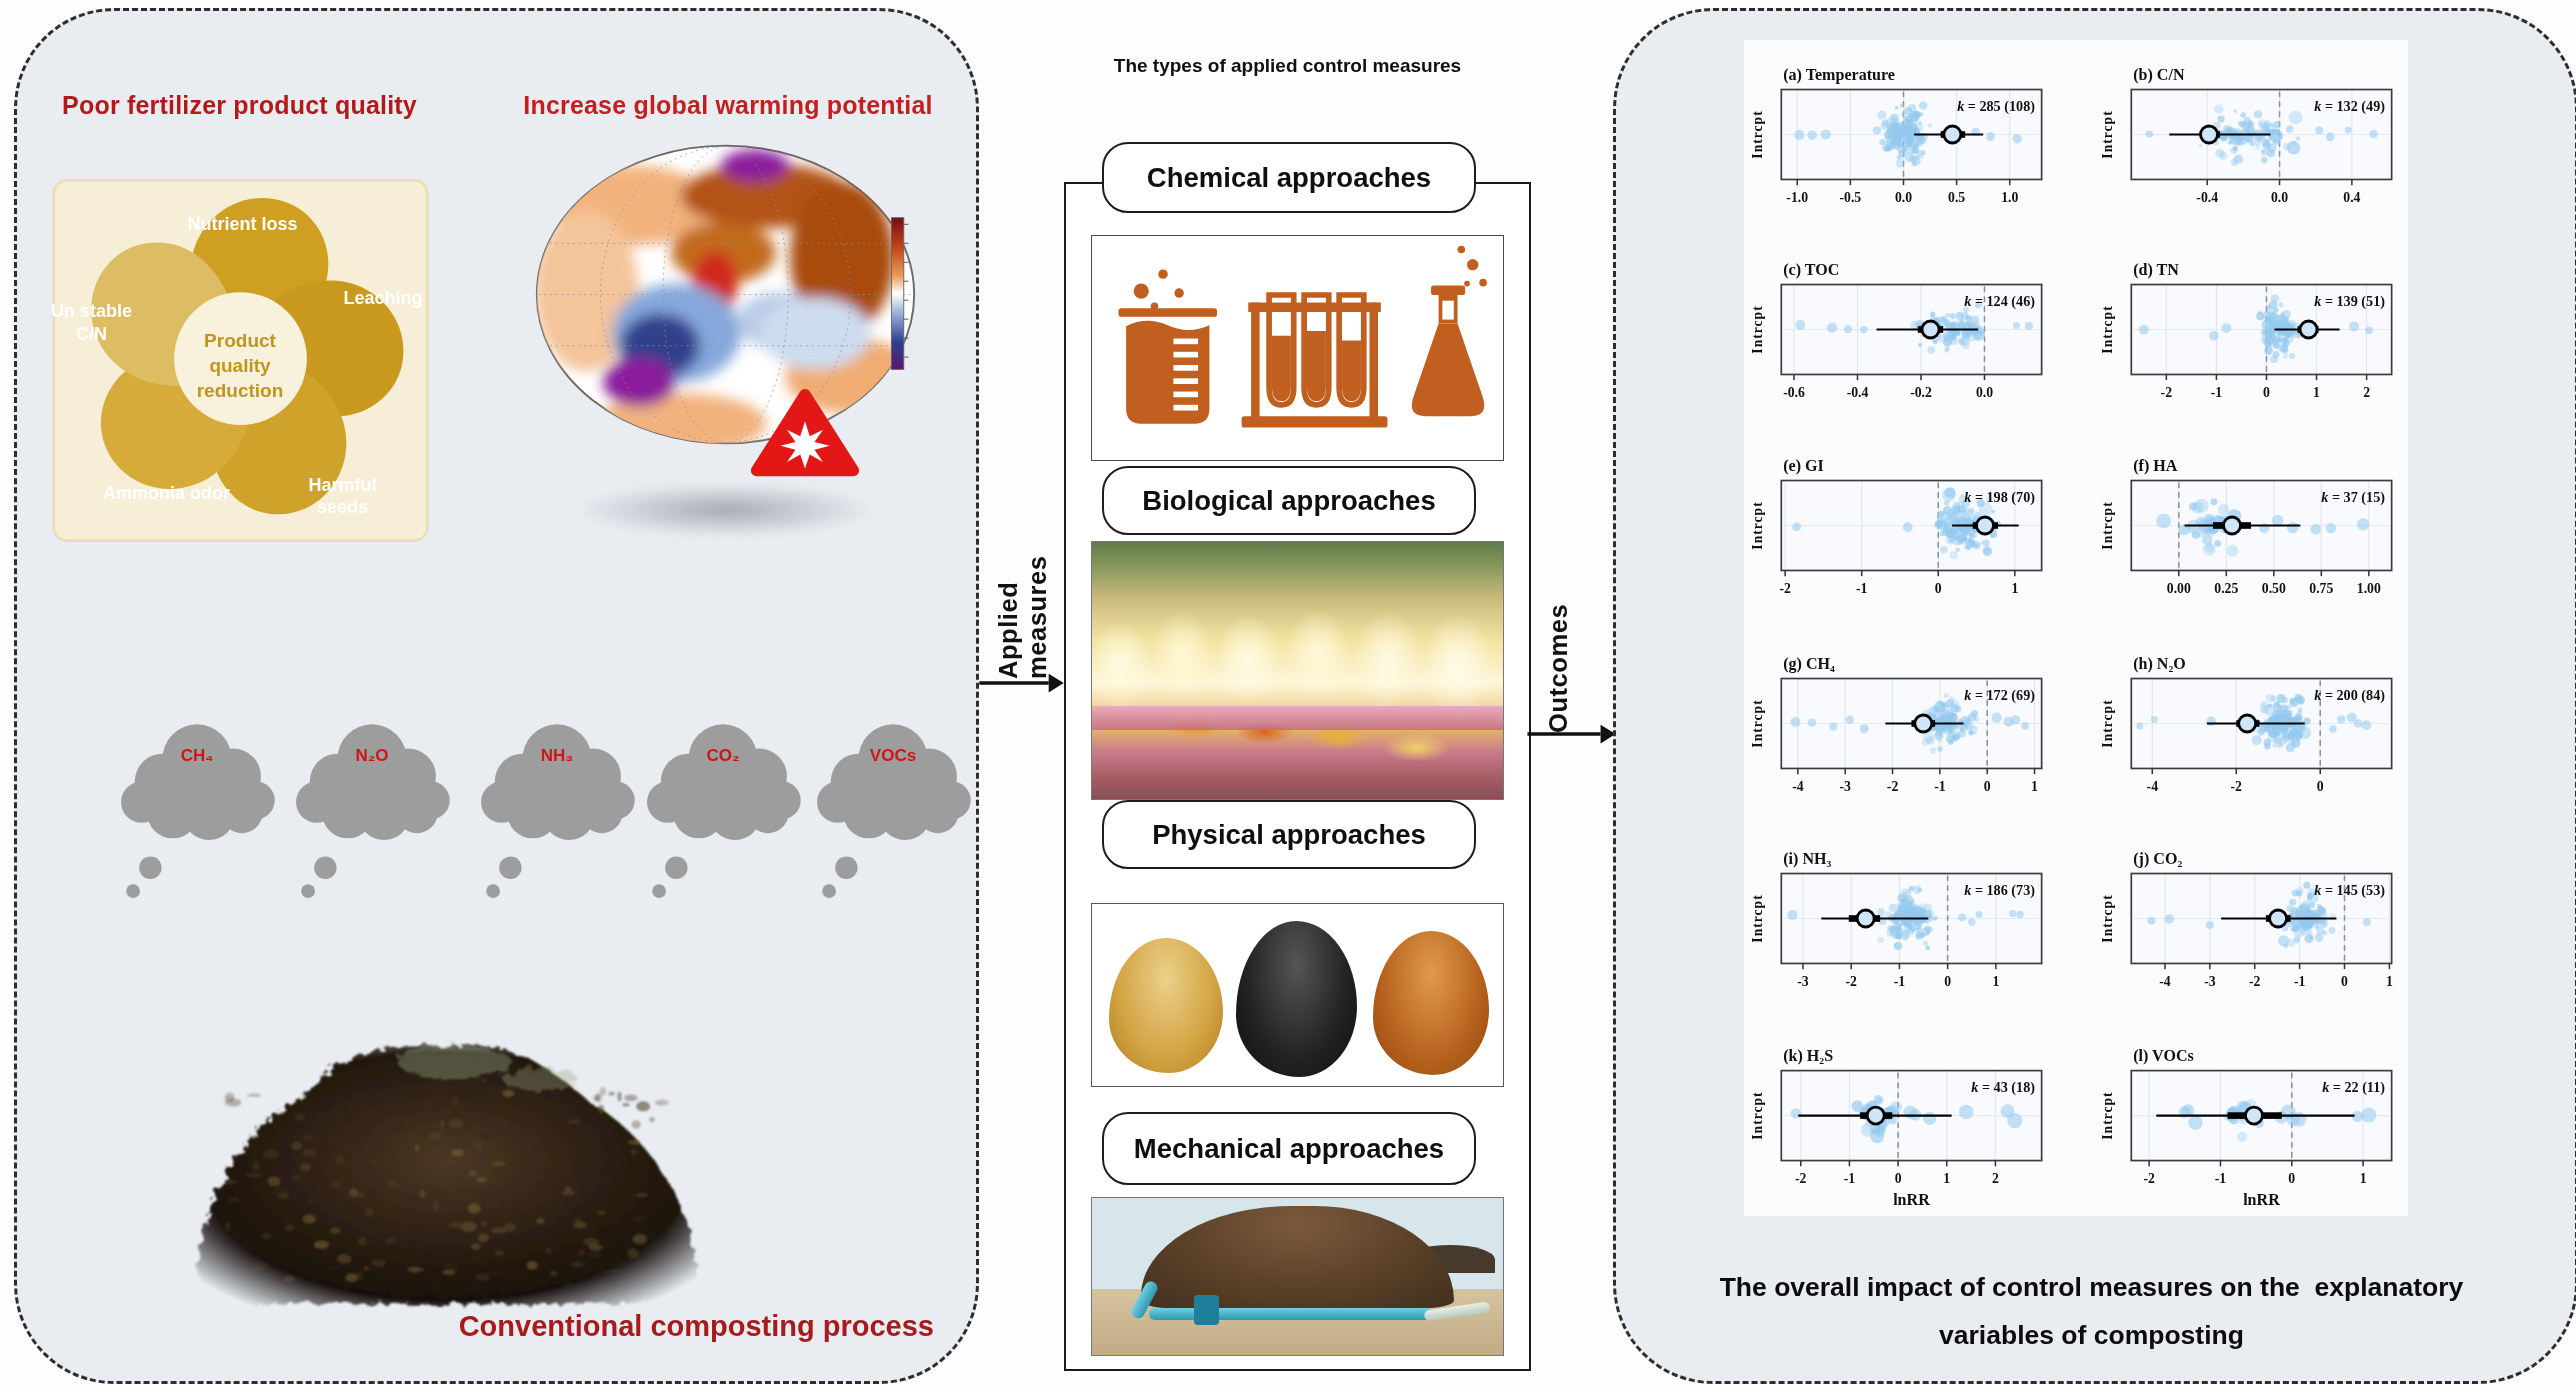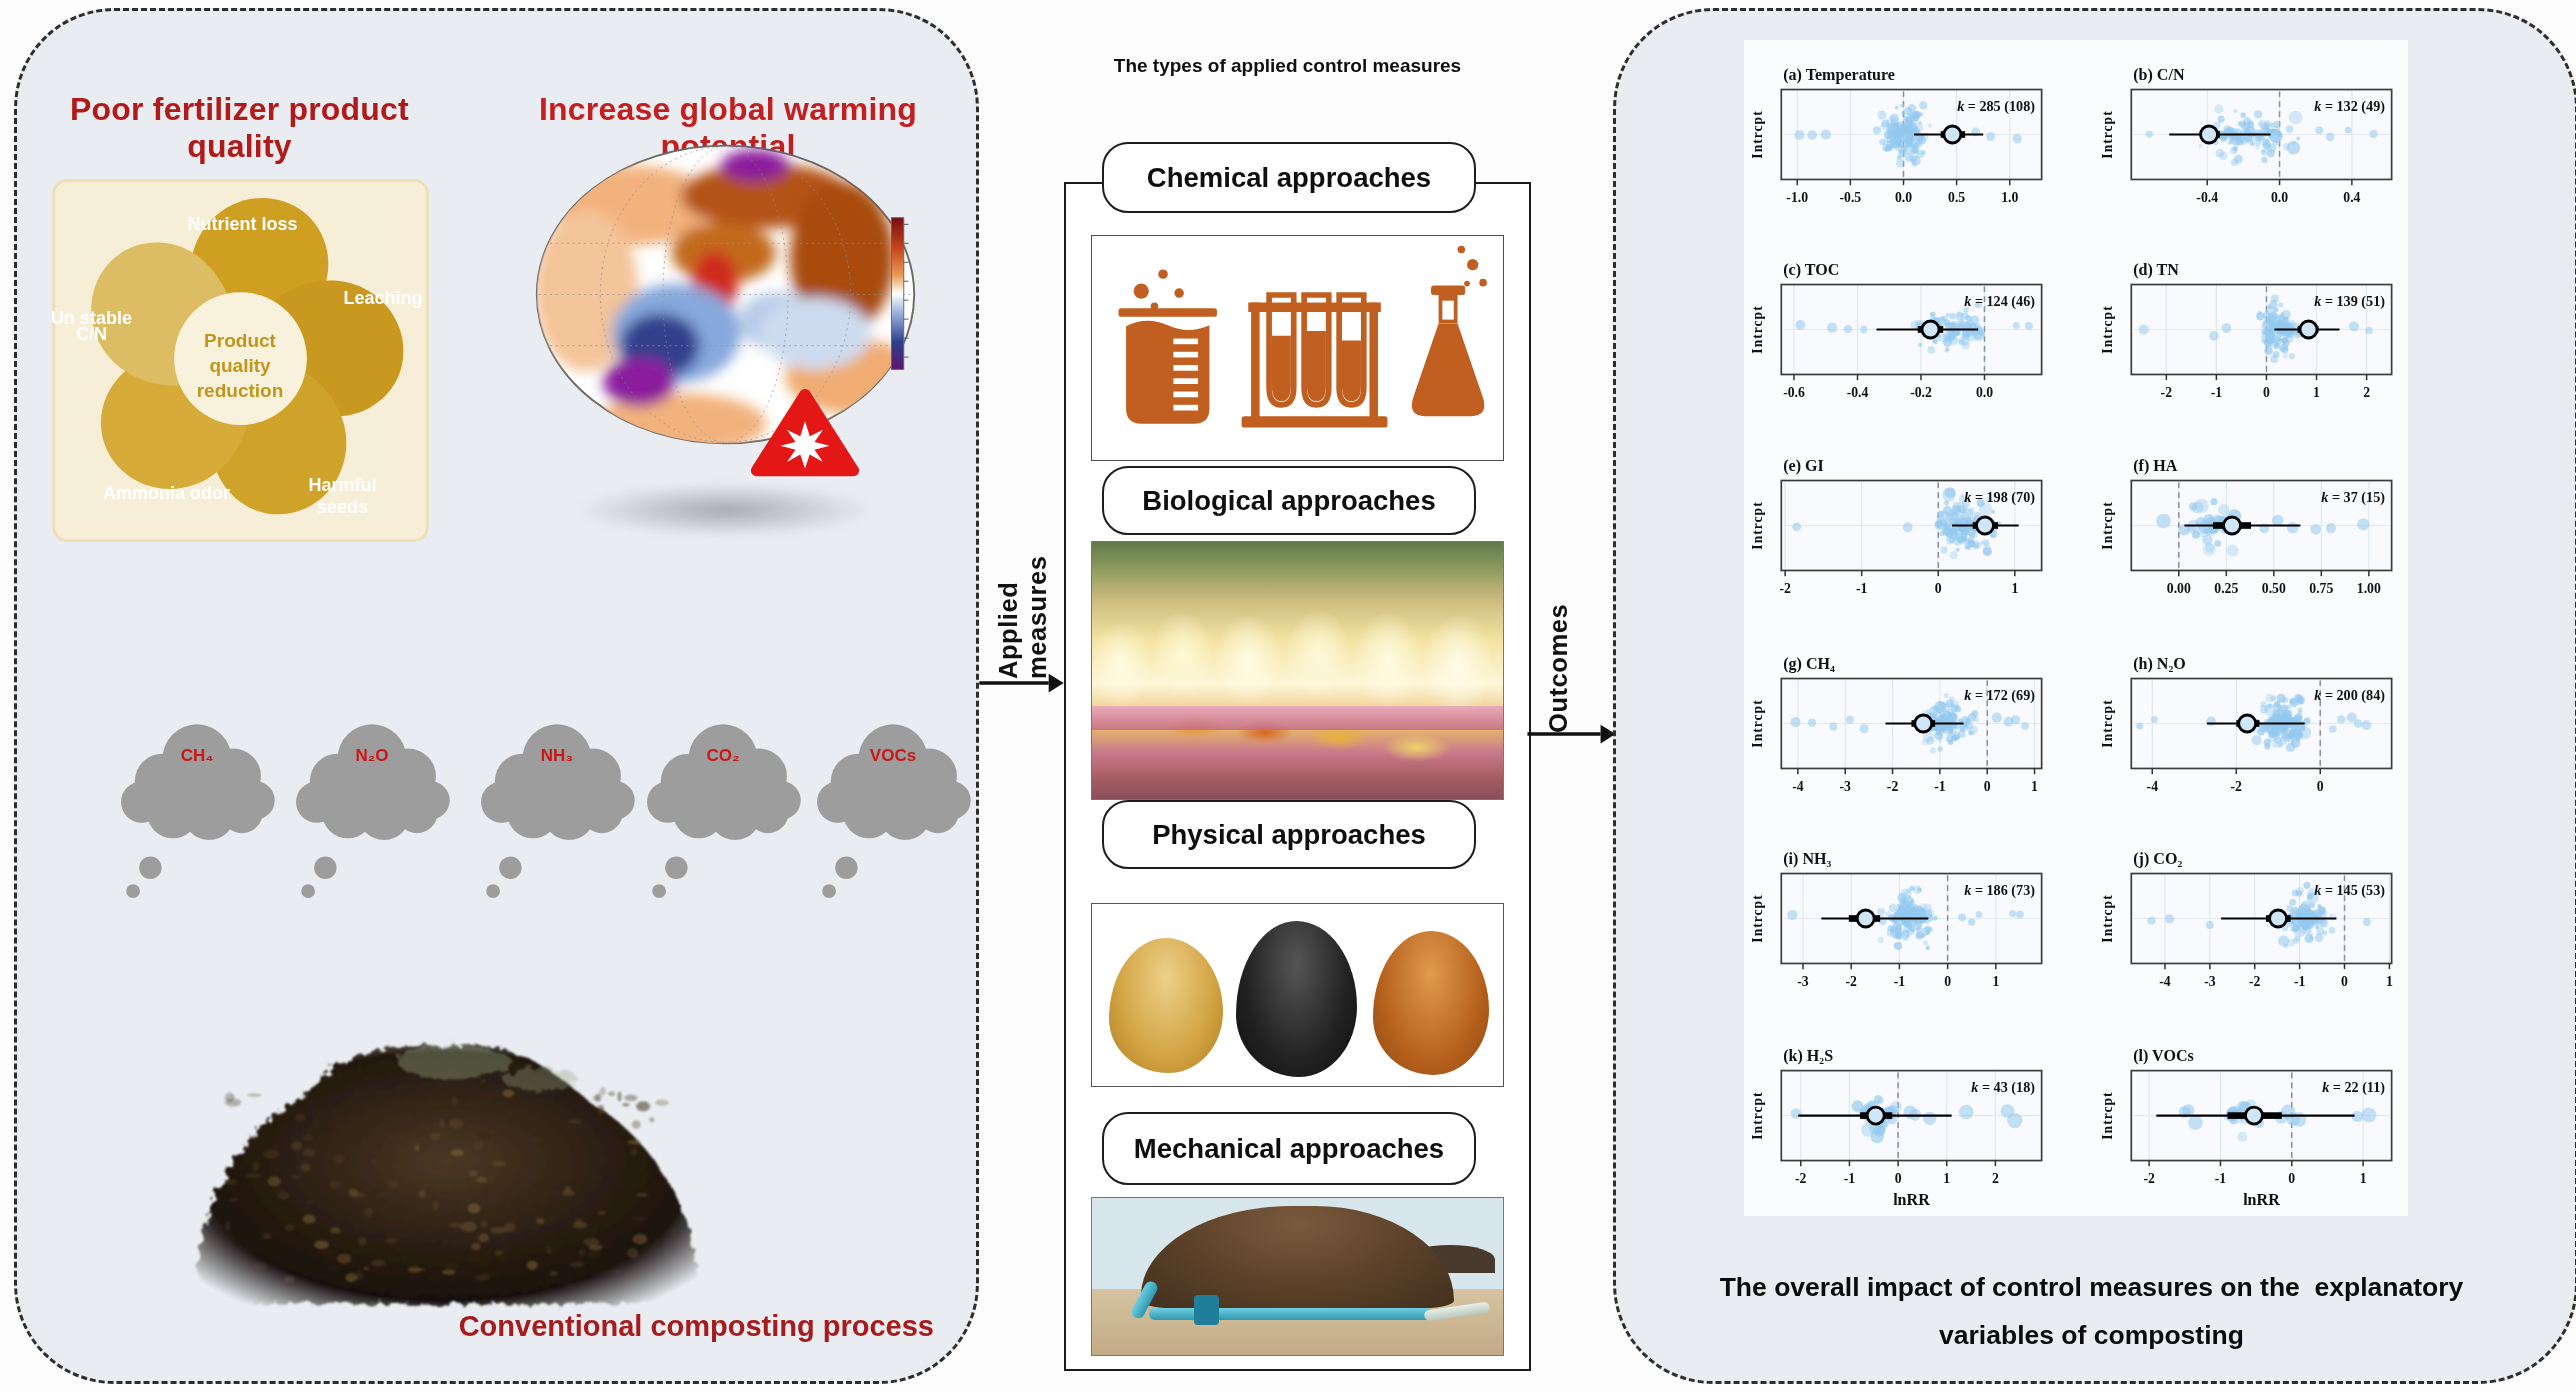--- a/index.html
+++ b/index.html
@@ -1,20 +1,20 @@
 <!DOCTYPE html>
 <html style="font-size:15px"><head>
 <meta charset="utf-8">
 <style>
   html,body{margin:0;padding:0;background:#ffffff;}
   #page{position:relative;width:2576px;height:1393px;background:#fdfdfd;overflow:hidden;
         font-family:"Liberation Sans","DejaVu Sans",sans-serif;}
   .abs{position:absolute;}
   .panel{background:#e9edf2;border:3.3px dashed #2e2e2e;border-radius:100px;}
-  .red-title{color:#b21a1a;font-weight:bold;font-size:32px;text-align:center;letter-spacing:0.2px;}
+  .red-title{color:#b21a1a;font-weight:bold;font-size:25px;text-align:center;letter-spacing:0.2px;}
   .flower-label{color:#ffffff;font-weight:bold;font-size:18px;text-align:center;line-height:22px;}
   .flower-center{color:#c2951d;font-weight:bold;font-size:19px;text-align:center;line-height:25px;}
   .cloud-wrap{position:absolute;width:156px;height:190px;}
   .cloud-label{position:absolute;top:32px;left:0;width:100%;text-align:center;
                color:#cc1717;font-weight:bold;font-size:17px;}
   .pill{position:absolute;left:1102px;width:370px;background:#ffffff;border:2.8px solid #1d1d1d;
         border-radius:26px;display:flex;align-items:center;justify-content:center;
         font-size:27.5px;font-weight:bold;color:#0f0f0f;z-index:5;}
   .vlabel{writing-mode:vertical-rl;transform:rotate(180deg);font-weight:bold;color:#111;
           font-size:25.6px;letter-spacing:0.5px;}
@@ -67,21 +67,21 @@
           <path d="M205,200 C150,175 133,95 175,53 C217,12 284,30 296,85 C306,132 270,177 205,200 Z" fill="#d6ab39"></path>
         </g>
         <g transform="rotate(288 205 200)">
           <path d="M205,200 C150,175 133,95 175,53 C217,12 284,30 296,85 C306,132 270,177 205,200 Z" fill="#ddbd63"></path>
         </g>
         <circle cx="205" cy="200" r="70" fill="#f8f2dc"></circle>
       </g>
     </svg>
     <div class="abs flower-label" style="left:137px;top:44px;width:119px;">Nutrient loss</div>
     <div class="abs flower-label" style="left:292px;top:118px;width:90px;">Leaching</div>
-    <div class="abs flower-label" style="left:1.9px;top:138px;width:87px;">Un stable</div>
+    <div class="abs flower-label" style="left:1.9px;top:131px;width:87px;">Un stable</div>
     <div class="abs flower-label" style="left:1.9px;top:154px;width:87px;">C/N</div>
     <div class="abs flower-label" style="left:52px;top:313px;width:137px;">Ammonia odor</div>
     <div class="abs flower-label" style="left:256px;top:305px;width:81px;">Harmful</div>
     <div class="abs flower-label" style="left:256px;top:327px;width:81px;">seeds</div>
     <div class="abs flower-center" style="left:142px;top:159px;width:104px;">Product</div>
     <div class="abs flower-center" style="left:142px;top:184px;width:104px;">quality</div>
     <div class="abs flower-center" style="left:142px;top:209px;width:104px;">reduction</div>
   </div>
 
   <div class="abs" style="left:529px;top:139px;width:393px;height:311px;">

